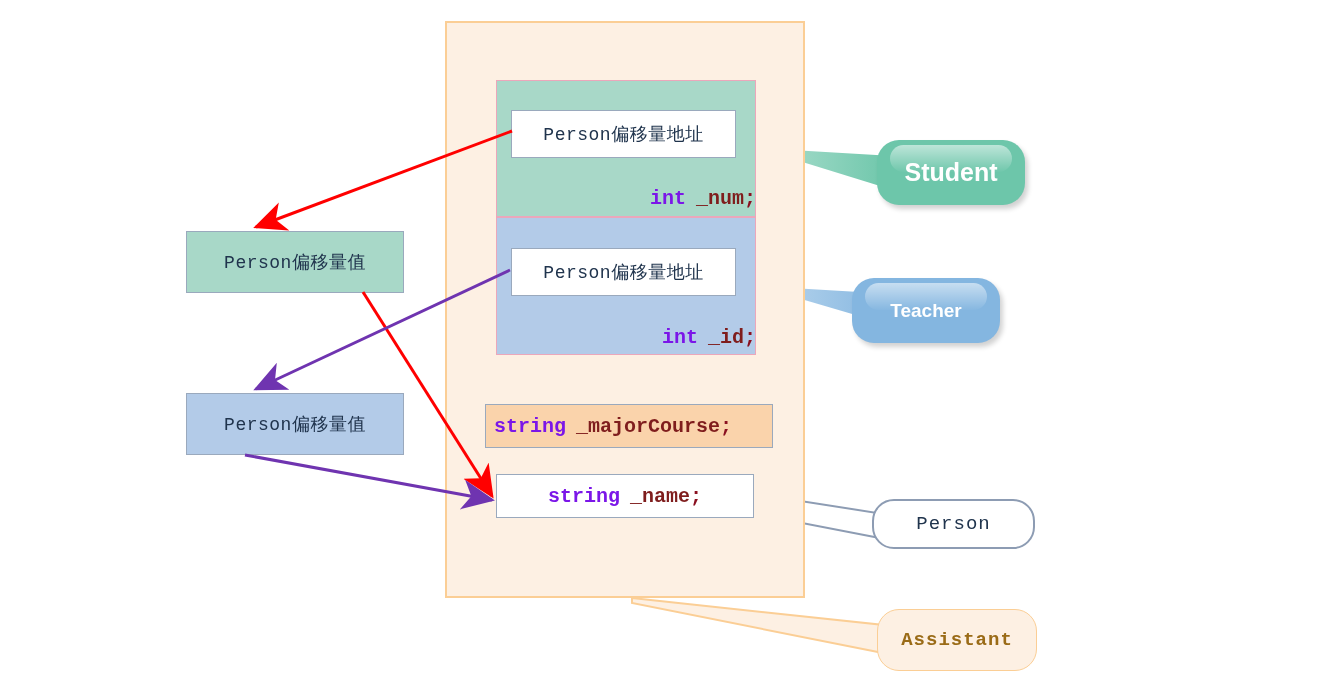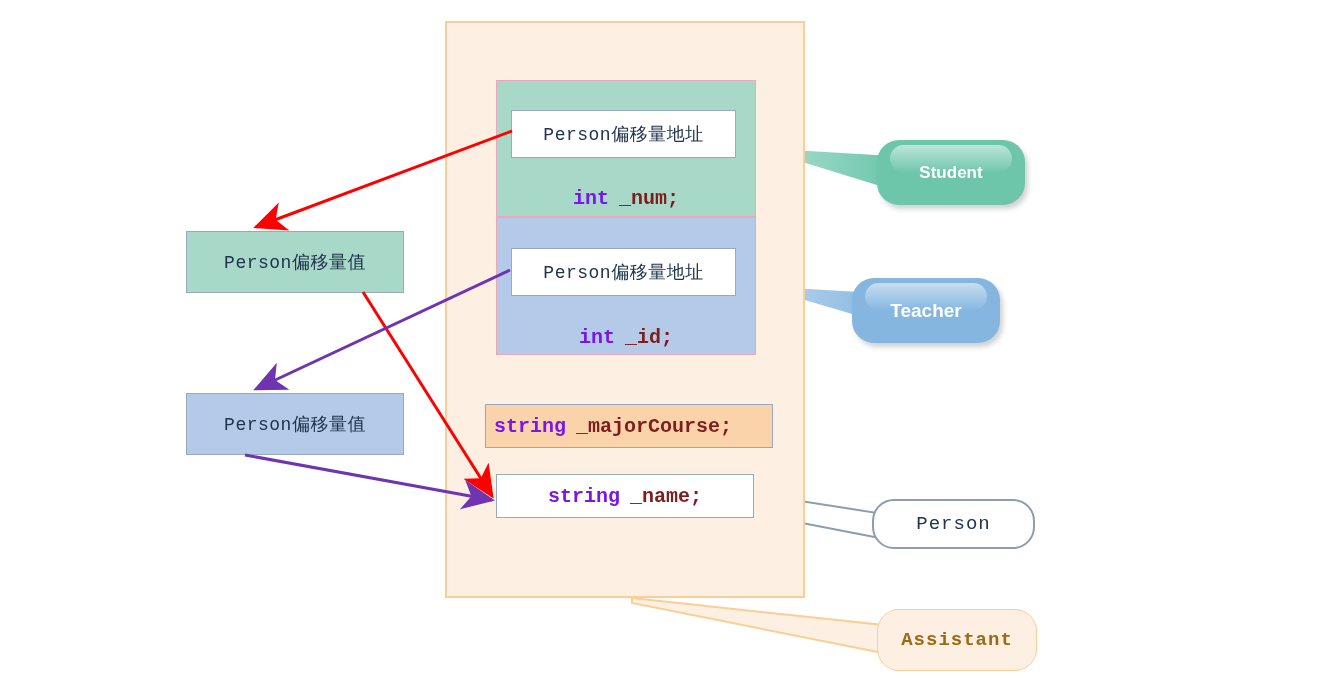--- a/index.html
+++ b/index.html
@@ -91,21 +91,21 @@
     z-index: 20;
   }
   .addr-box.student-addr { left: 511px; top: 110px; width: 225px; height: 48px; }
   .addr-box.teacher-addr { left: 511px; top: 248px; width: 225px; height: 48px; }
 
   
   .code-row {
     position: absolute;
     display: flex;
     align-items: center;
-    justify-content: center;
+    justify-content: flex-end;
     font-family: "Liberation Mono", "DejaVu Sans Mono", monospace;
     font-weight: bold;
     font-size: 20px;
     white-space: nowrap;
     z-index: 20;
   }
   .code-row.num { left: 496px; top: 183px; width: 260px; height: 30px; }
   .code-row.id  { left: 496px; top: 322px; width: 260px; height: 30px; }
 
   .kw   { color: #7b16e8; }
@@ -200,21 +200,21 @@
     background: linear-gradient(to bottom, rgba(255,255,255,0.55), rgba(255,255,255,0.02));
     pointer-events: none;
     z-index: 1;
   }
 
   .pill.student {
     left: 877px; top: 140px; width: 148px; height: 65px;
     background: #6dc6aa;
     color: #ffffff;
     font-weight: bold;
-    font-size: 17px;
+    font-size: 25px;
     box-shadow: 3px 4px 5px rgba(0,0,0,0.18);
   }
   .pill.teacher {
     left: 852px; top: 278px; width: 148px; height: 65px;
     background: #84b6e0;
     color: #ffffff;
     font-weight: bold;
     font-size: 19px;
     box-shadow: 3px 4px 5px rgba(0,0,0,0.18);
   }

